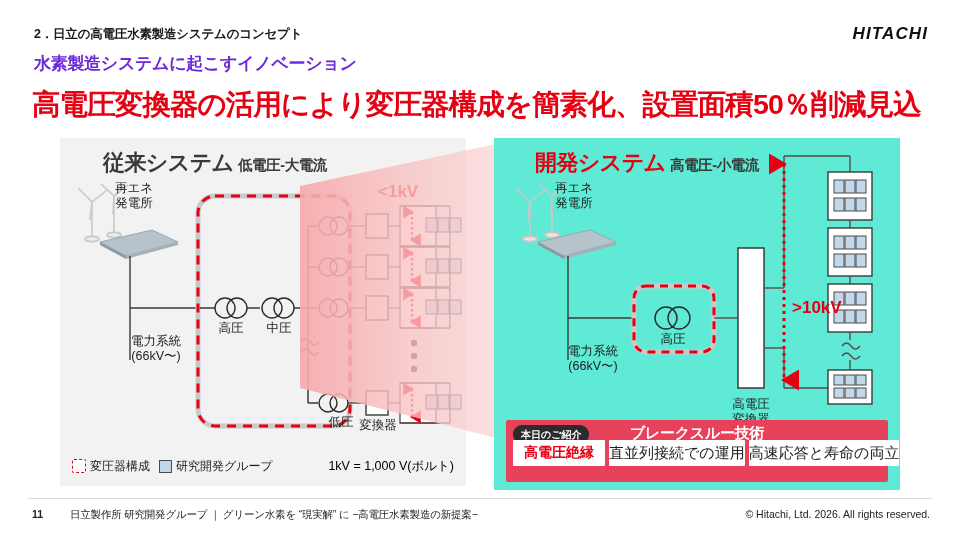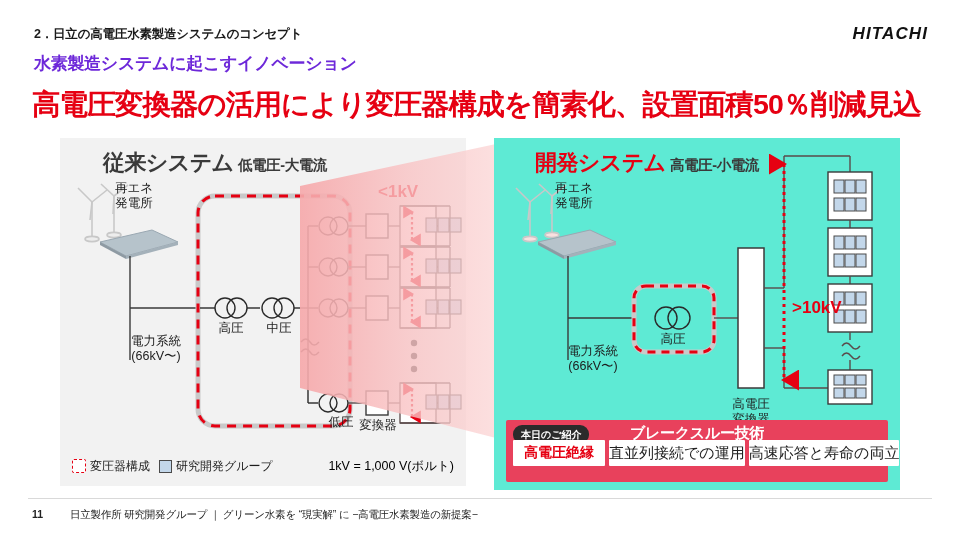--- a/index.html
+++ b/index.html
@@ -440,14 +440,15 @@
         <div class="bt-cell hl">高電圧絶縁</div>
         <div class="bt-cell n">直並列接続での運用</div>
         <div class="bt-cell n">高速応答と寿命の両立</div>
       </div>
     </div>
   </div>
 
   <div class="footrule"></div>
   <div class="pgnum">11</div>
   <div class="footnote">日立製作所 研究開発グループ  ｜  グリーン水素を “現実解” に  −高電圧水素製造の新提案−</div>
+  <div class="copy">© Hitachi, Ltd. 2026. All rights reserved.</div>
 
 </div>
 
 </body></html>

